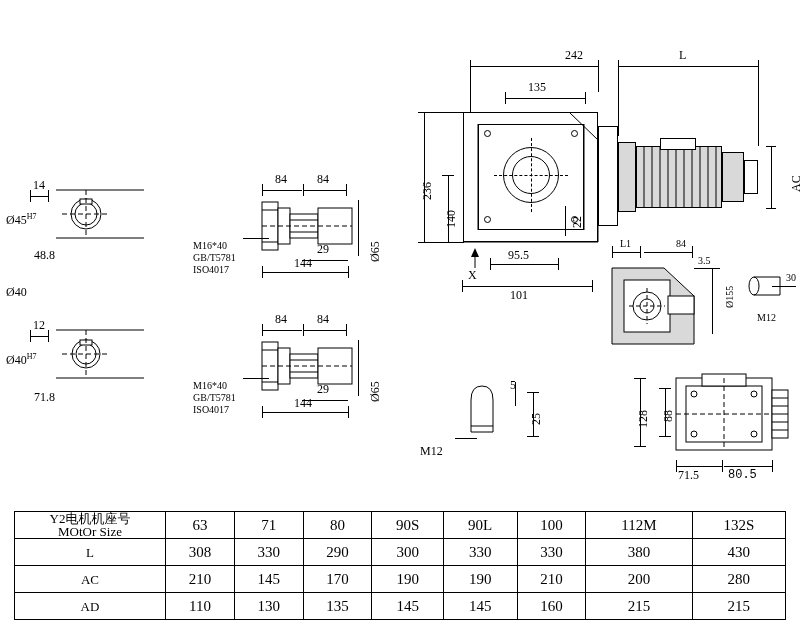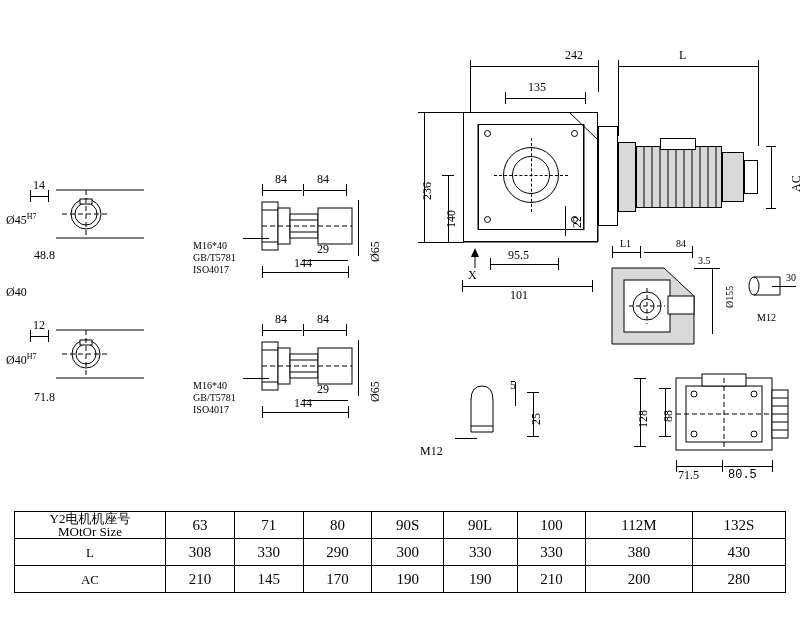--- a/index.html
+++ b/index.html
@@ -336,16 +336,27 @@
           <td class="hdr">AC</td>
           <td>210</td>
           <td>145</td>
           <td>170</td>
           <td>190</td>
           <td>190</td>
           <td>210</td>
           <td>200</td>
           <td>280</td>
         </tr>
+        <tr>
+          <td class="hdr">AD</td>
+          <td>110</td>
+          <td>130</td>
+          <td>135</td>
+          <td>145</td>
+          <td>145</td>
+          <td>160</td>
+          <td>215</td>
+          <td>215</td>
+        </tr>
       </tbody>
   </table>
 
 </div>
 
 </body></html>

